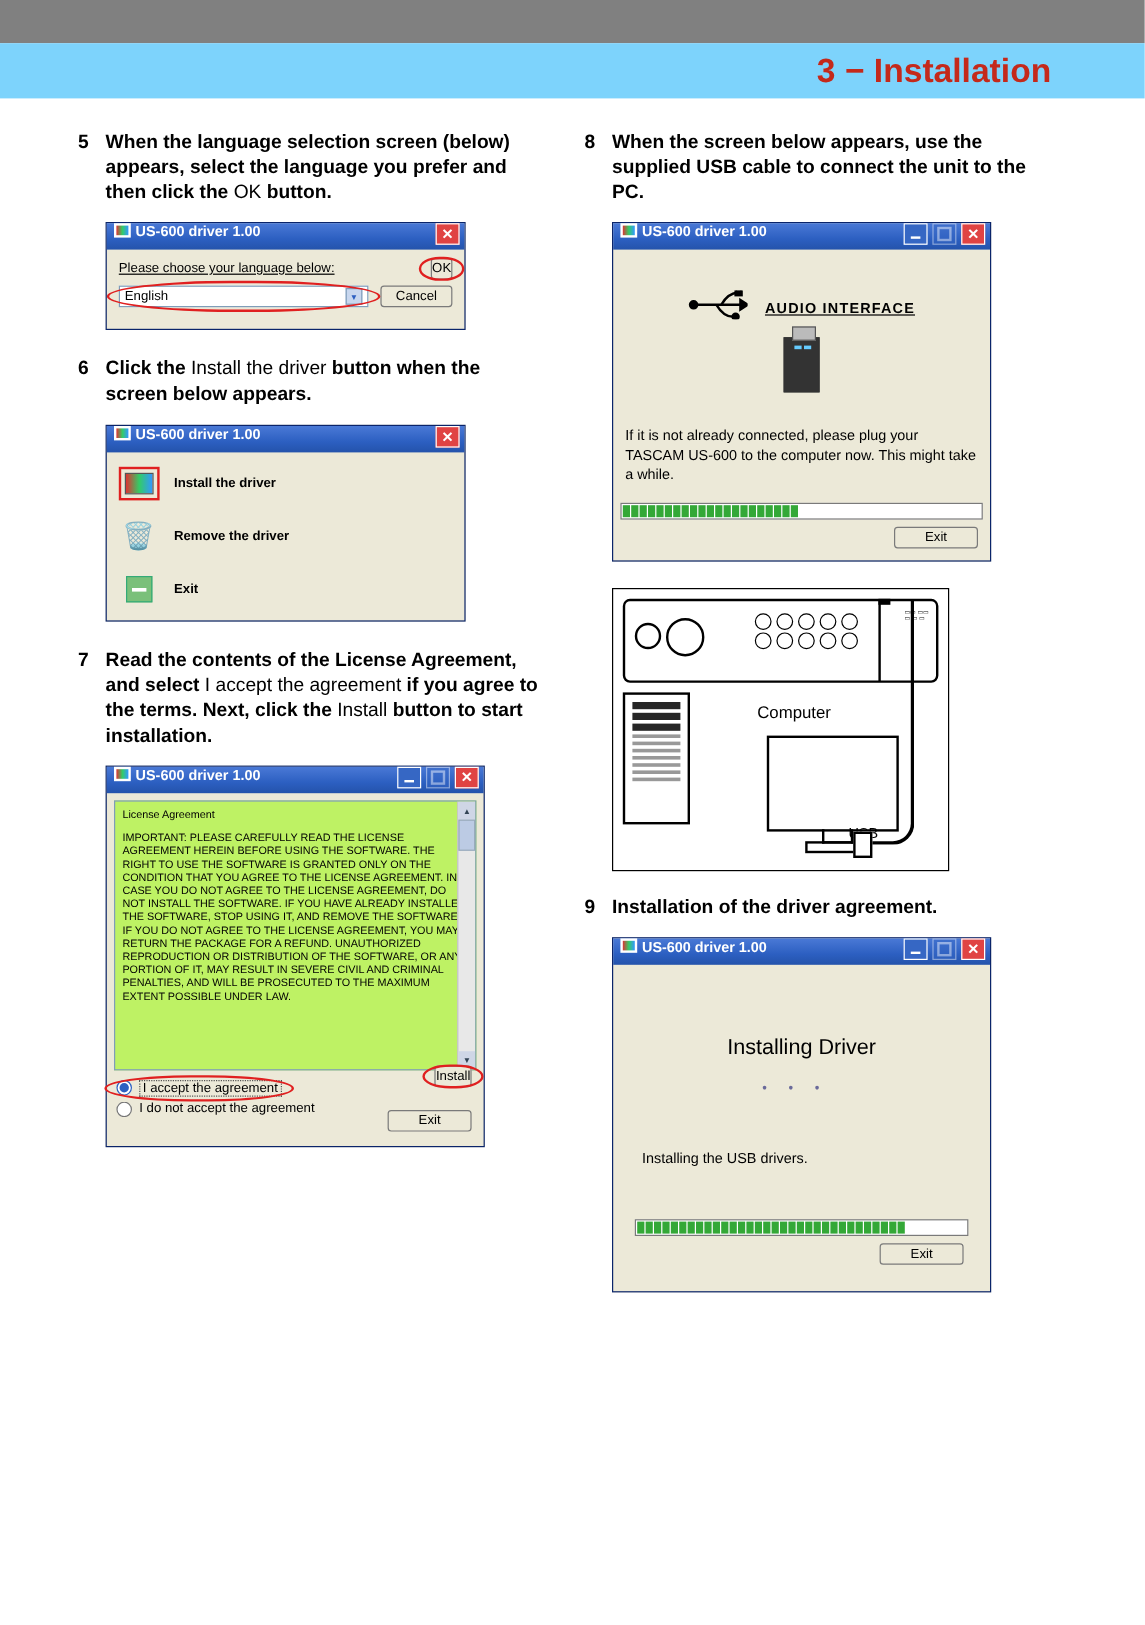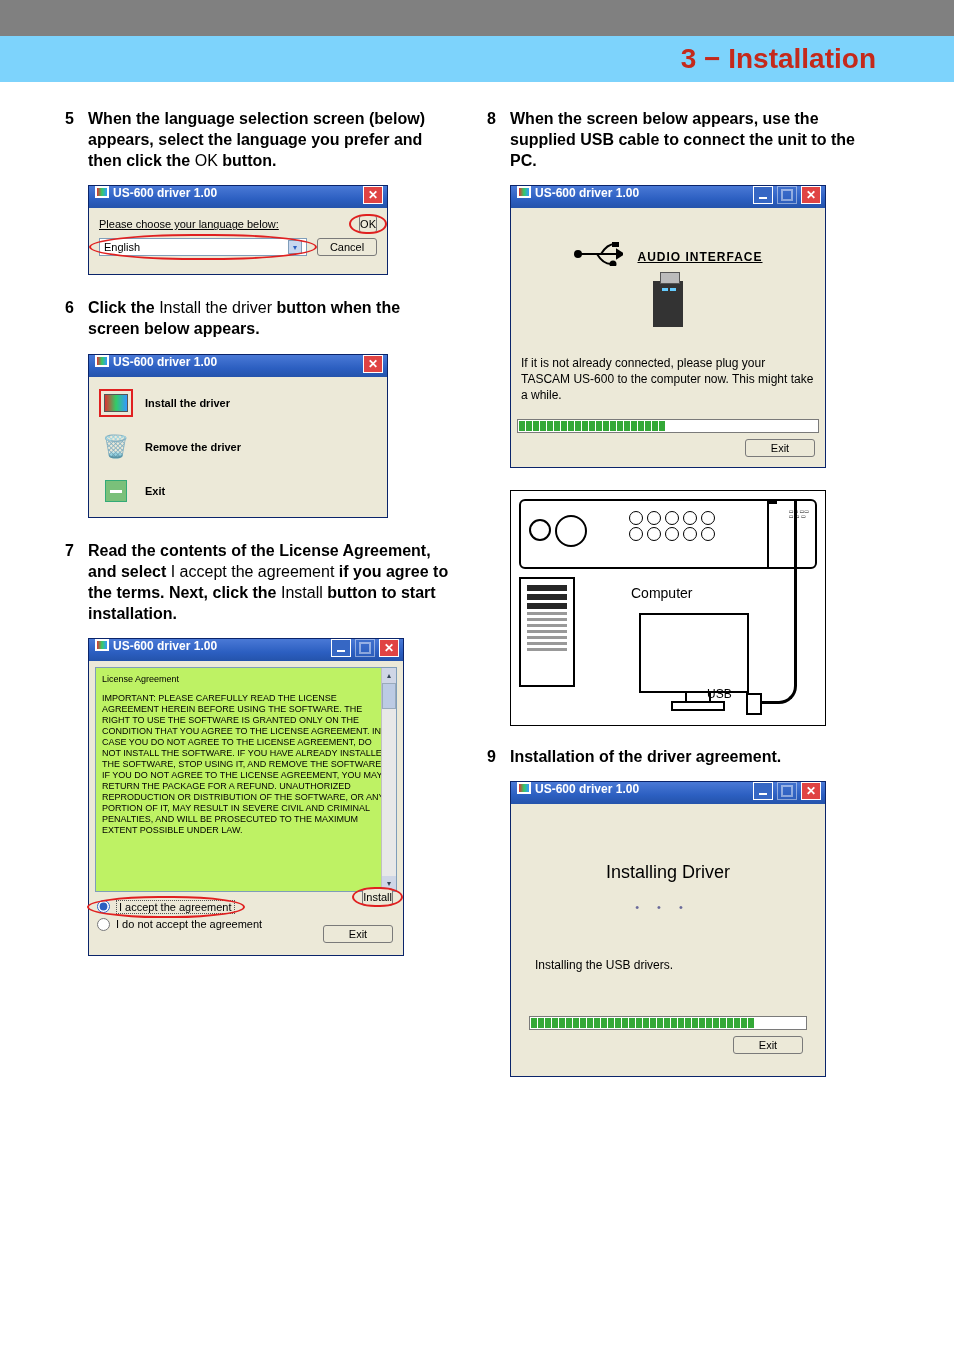--- a/index.html
+++ b/index.html
@@ -70,21 +70,21 @@
   .usb-stick::before{content:"";position:absolute;top:-10px;left:6px;width:18px;height:10px;background:#bbb;border:1px solid #555;}
   .usb-stick .led{position:absolute;top:6px;left:8px;width:6px;height:3px;background:#6cf;}
   .usb-stick .led2{left:16px;}
   .win8 .msg { padding:2px 4px 12px; font-size:12px; line-height:1.3; }
   .progress { height:14px; border:1px solid #7a7a7a; background:#fff; position:relative; margin:4px 0 6px; }
   .progress .fill { position:absolute; inset:1px auto 1px 1px; display:flex; gap:1px; }
   .progress .seg { width:6px; background:#34a837; }
   .exit-right { display:flex; justify-content:flex-end; padding:0 4px 4px; }
 
   
-  .diagram { width: 316px; border:1px solid #000; padding:8px; margin-left:28px; margin-bottom:20px; font-size:12px; }
+  .diagram { width: 281px; border:1px solid #000; padding:8px; margin-left:28px; margin-bottom:20px; font-size:12px; }
   .diagram .device { height:70px; border:2px solid #000; border-radius:6px; margin-bottom:8px; position:relative; }
   .diagram .device::after{content:"";position:absolute;right:46px;top:-1px;bottom:-1px;width:2px;background:#000;}
   .dials{position:absolute;left:8px;top:18px;display:flex;gap:4px;}
   .dial{width:22px;height:22px;border:2px solid #000;border-radius:50%;}
   .dial.big{width:32px;height:32px;margin-top:-4px;}
   .jacks{position:absolute;left:108px;top:10px;display:grid;grid-template-columns:repeat(5,16px);gap:2px;}
   .jack{width:14px;height:14px;border:1.5px solid #000;border-radius:50%;}
   .switches{position:absolute;right:6px;top:8px;font-size:5px;line-height:1;}
   .diagram .lower { display:flex; gap:10px; align-items:flex-start; position:relative; height:140px;}
   .tower{width:56px;height:110px;border:2px solid #000;display:flex;flex-direction:column;gap:3px;padding:6px 6px;}

